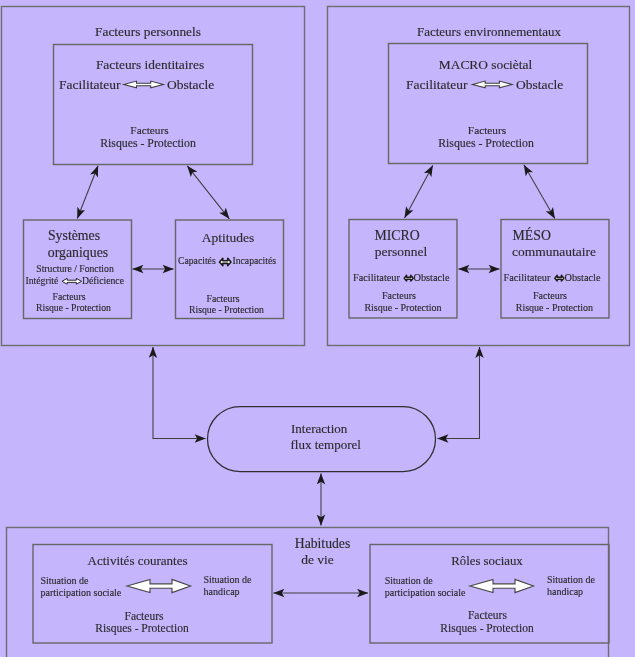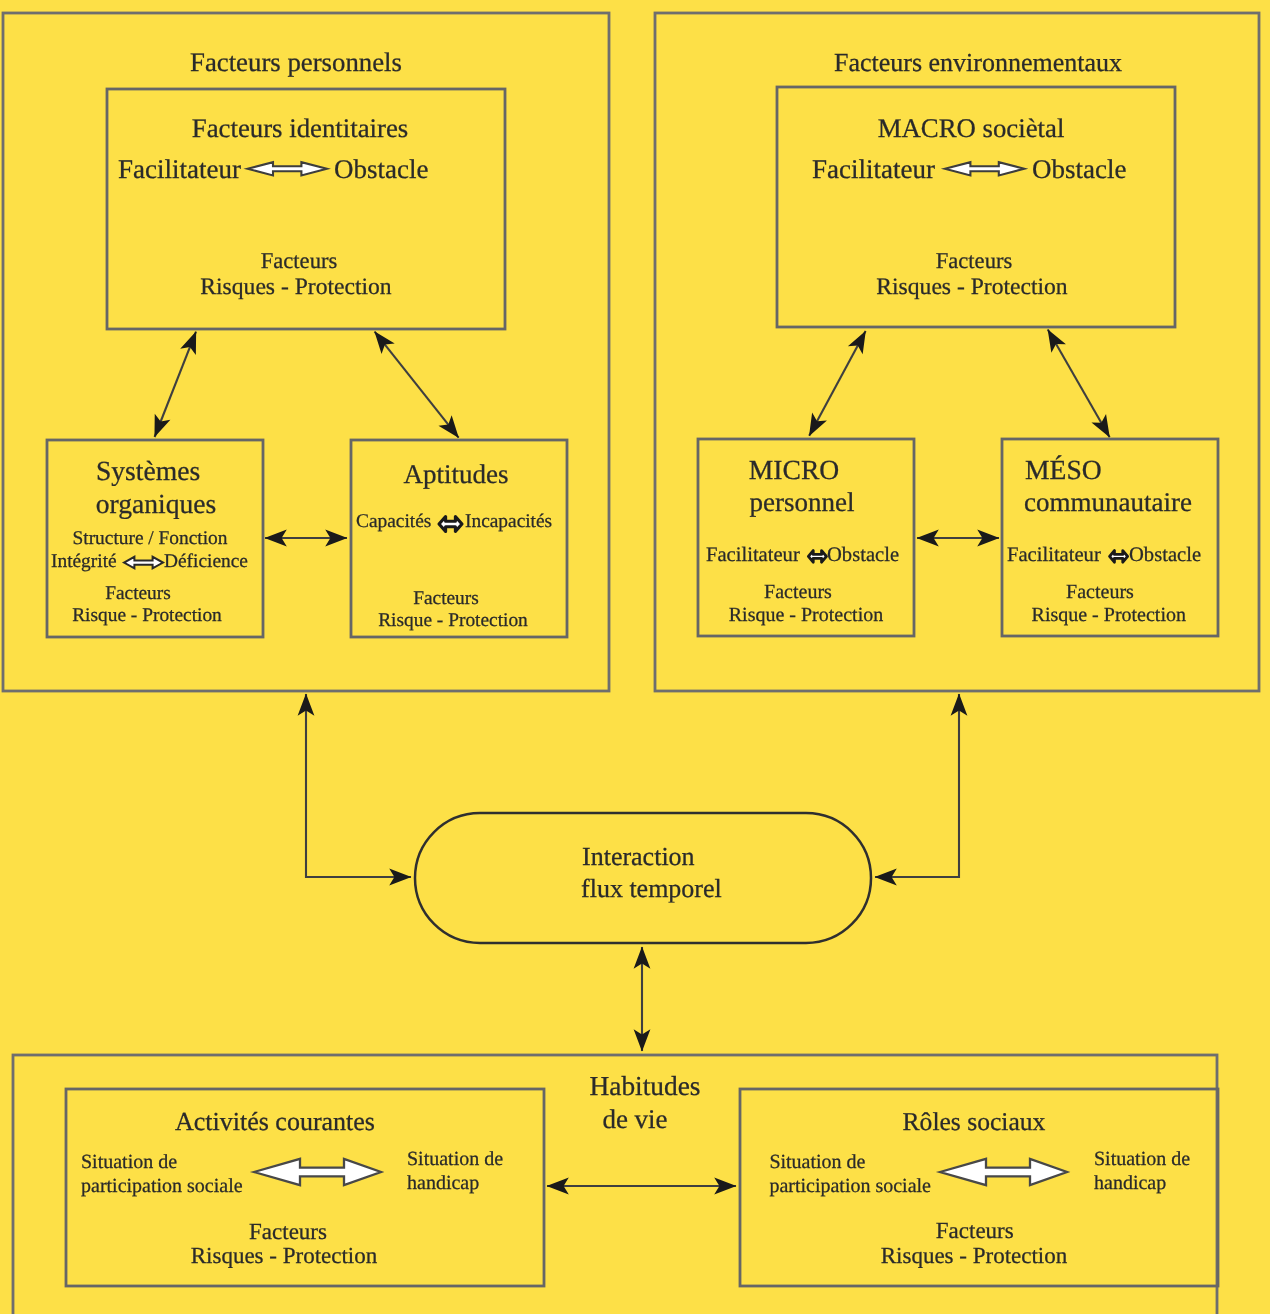--- a/index.html
+++ b/index.html
@@ -1,18 +1,18 @@
 <!DOCTYPE html>
 <html><head>
 <meta charset="utf-8">
 <title>Processus de production du handicap</title>
 <style>
   html,body{margin:0;padding:0;background:#ffffff;}
   body{width:635px;height:657px;overflow:hidden;font-family:"Liberation Serif",serif;}
-  #stage{position:relative;width:635px;height:657px;background:#fde047;filter:blur(0.3px);}
+  #stage{position:relative;width:635px;height:657px;background:#c4b5fd;filter:blur(0.3px);}
   svg{display:block;}
   text{fill:#2a2a2a;font-family:"Liberation Serif",serif;stroke:#2a2a2a;stroke-width:0.13px;paint-order:stroke fill;}
 </style>
 </head>
 <body>
 
 <div id="stage">
 <svg width="635" height="657" viewBox="0 0 635 657" xmlns="http://www.w3.org/2000/svg">
   <defs>
     <marker id="ahs" markerWidth="12" markerHeight="9" refX="11.2" refY="4.5" orient="auto" markerUnits="userSpaceOnUse">

